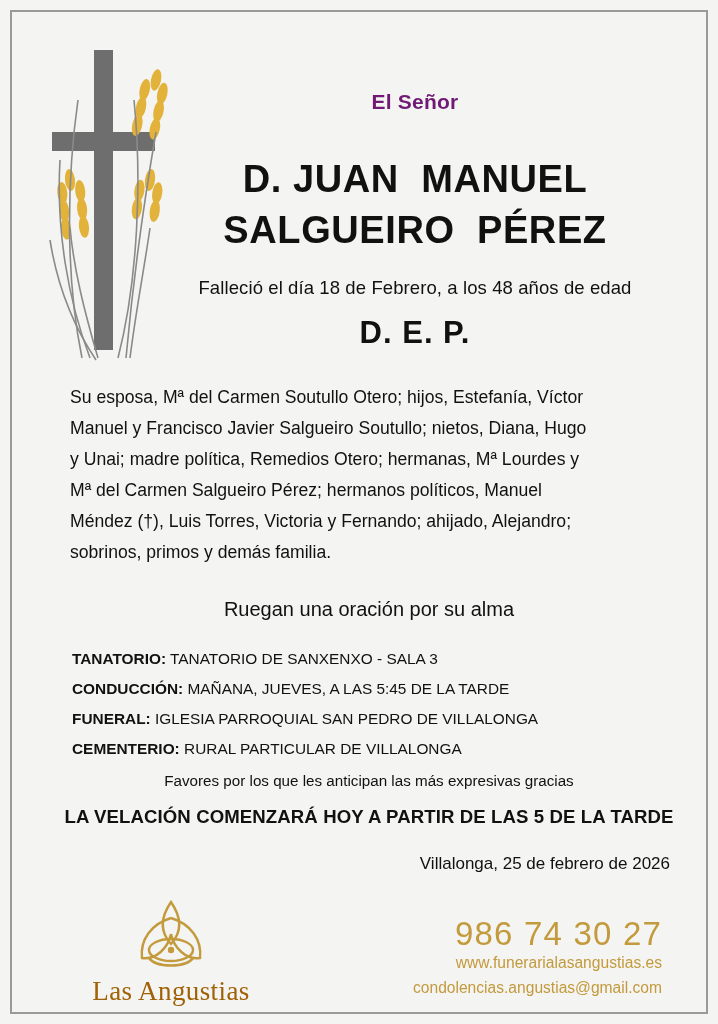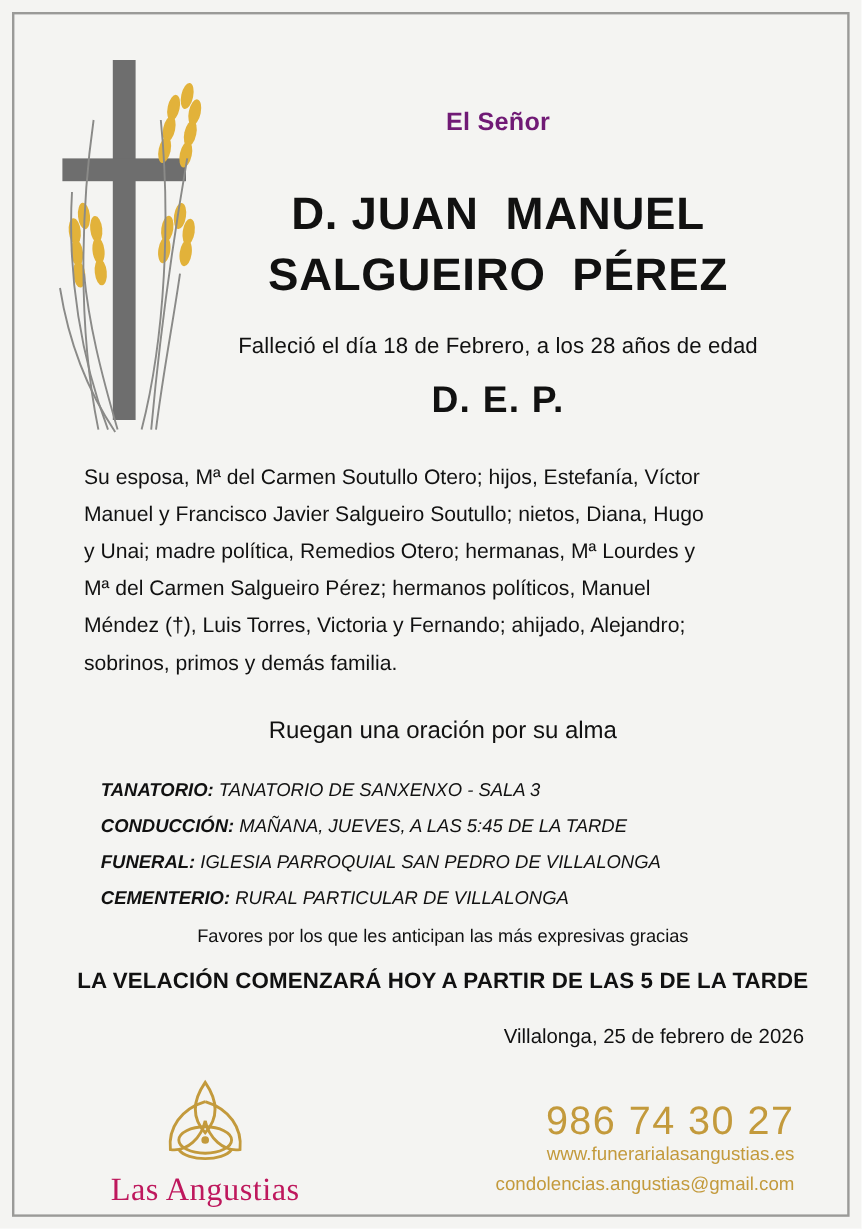--- a/index.html
+++ b/index.html
@@ -92,23 +92,22 @@
     left: 50px; top: 578px;
     width: 598px;
     text-align: center;
     font-size: 20px;
     color: #111;
   }
 
   
   .details {
     position: absolute;
-    left: 64px; top: 624px;
+    left: 52px; top: 624px;
     width: 600px;
-    font-style: italic;
   }
   .detail-row {
     font-size: 15.4px;
     color: #111;
     line-height: 30px;
     white-space: nowrap;
   }
   .detail-row .lbl { font-weight: bold; }
   .detail-row .val { font-weight: normal; }
 
@@ -145,21 +144,21 @@
     left: 36px; top: 878px;
     width: 230px; height: 118px;
   }
   .logo-text {
     position: absolute;
     left: 0; top: 78px;
     width: 230px;
     text-align: center;
     font-family: "Liberation Serif", serif;
     font-size: 27px;
-    color: #be185d;
+    color: #a16207;
     letter-spacing: .4px;
   }
   .contact {
     position: absolute;
     right: 36px; top: 898px;
     width: 330px;
     text-align: right;
     color: #c39a3c;
   }
   .phone {
@@ -234,21 +233,21 @@
         </g>
       </svg>
     </div>
 
     <div class="header-block">
       <div class="el-senor">El Señor</div>
       <div class="name">
         <span class="ln">D. JUAN  MANUEL</span>
         <span class="ln">SALGUEIRO  PÉREZ</span>
       </div>
-      <div class="died">Falleció el día 18 de Febrero, a los 28 años de edad</div>
+      <div class="died">Falleció el día 18 de Febrero, a los 48 años de edad</div>
       <div class="dep">D. E. P.</div>
     </div>
 
     <div class="family">
       <span>Su esposa, Mª del Carmen Soutullo Otero; hijos, Estefanía, Víctor</span>
       <span>Manuel y Francisco Javier Salgueiro Soutullo; nietos, Diana, Hugo</span>
       <span>y Unai; madre política, Remedios Otero; hermanas, Mª Lourdes y</span>
       <span>Mª del Carmen Salgueiro Pérez; hermanos políticos, Manuel</span>
       <span>Méndez (†), Luis Torres, Victoria y Fernando; ahijado, Alejandro;</span>
       <span class="last">sobrinos, primos y demás familia.</span>

